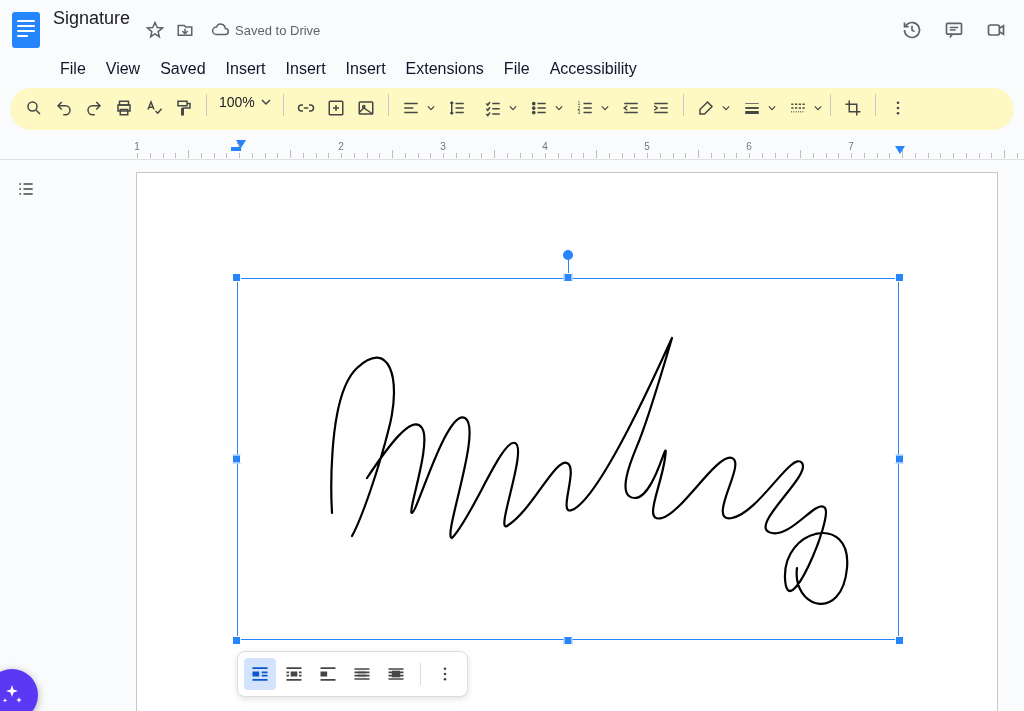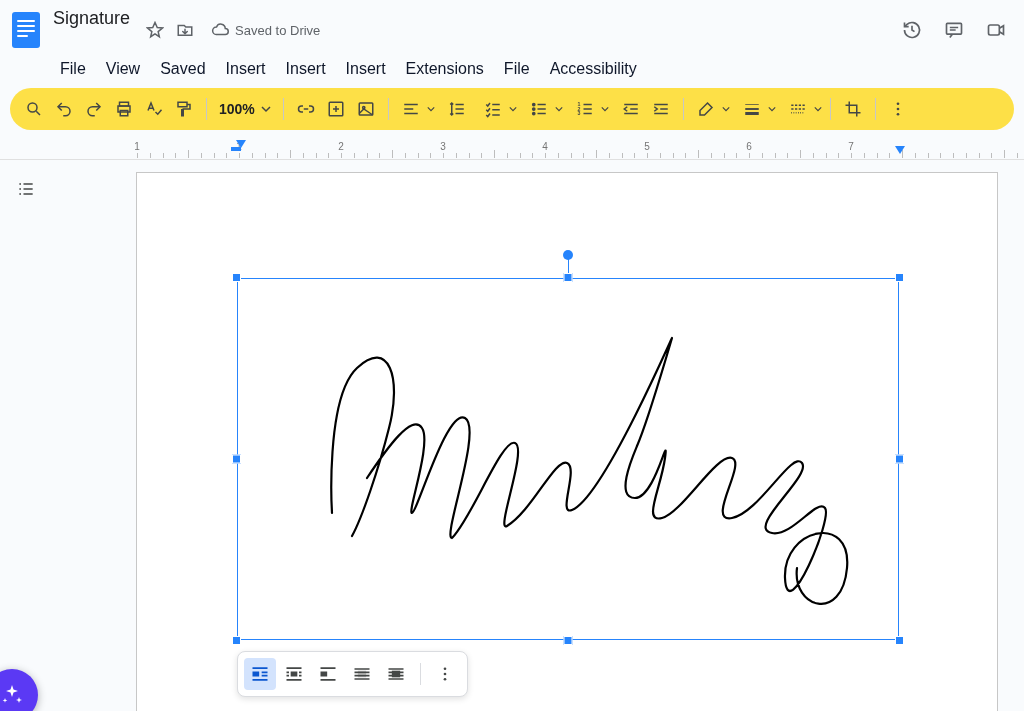--- a/index.html
+++ b/index.html
@@ -18,21 +18,21 @@
   .doc-title { font-size: 18px; font-weight: 400; color: #202124; padding: 2px 6px; border-radius:4px; }
   .title-icons { display:flex; align-items:center; gap:10px; margin-left:6px; }
   .title-icons .ico, .right-icons .ico { width:20px; height:20px; display:flex; align-items:center; justify-content:center; color:#5f6368; cursor:pointer; }
   .drive-status { display:flex; align-items:center; gap:6px; color:#5f6368; font-size:13px; margin-left:6px; }
   .right-icons { margin-left:auto; display:flex; align-items:center; gap:22px; padding-right:10px; }
 
   .menu-row { display:flex; align-items:center; gap:0; padding-left: 42px; height:30px; }
   .menu-item { font-size:16px; color:#0f172a; padding:4px 10px; border-radius:4px; cursor:pointer; }
 
   
-  .toolbar { display:flex; align-items:center; gap:2px; padding:6px 10px; background:#fde047; border-radius: 24px; margin: 4px 10px 0 10px; height:42px;font-weight:bold; }
+  .toolbar { display:flex; align-items:flex-start; gap:2px; padding:6px 10px; background:#fef9c3; border-radius: 24px; margin: 4px 10px 0 10px; height:42px; }
   .tb-btn { width:28px; height:28px; display:flex; align-items:center; justify-content:center; border-radius:4px; cursor:pointer; color:#444746; }
   .tb-sep { width:1px; height:22px; background:#c7c7c7; margin:0 6px; }
   .zoom { display:flex; align-items:center; gap:4px; font-size:14px; color:#202124; padding:0 4px; }
   .dd-caret { margin-left:2px; }
   .tb-group { display:flex; align-items:center; gap:2px; }
   svg { display:block; }
 
   
   .ruler-wrap { height:22px; background:#f9fbfd; position:relative; margin-top:8px; border-bottom:1px solid #e0e0e0; }
   .ruler { position:absolute; left:137px; right:0; top:0; height:22px; }

